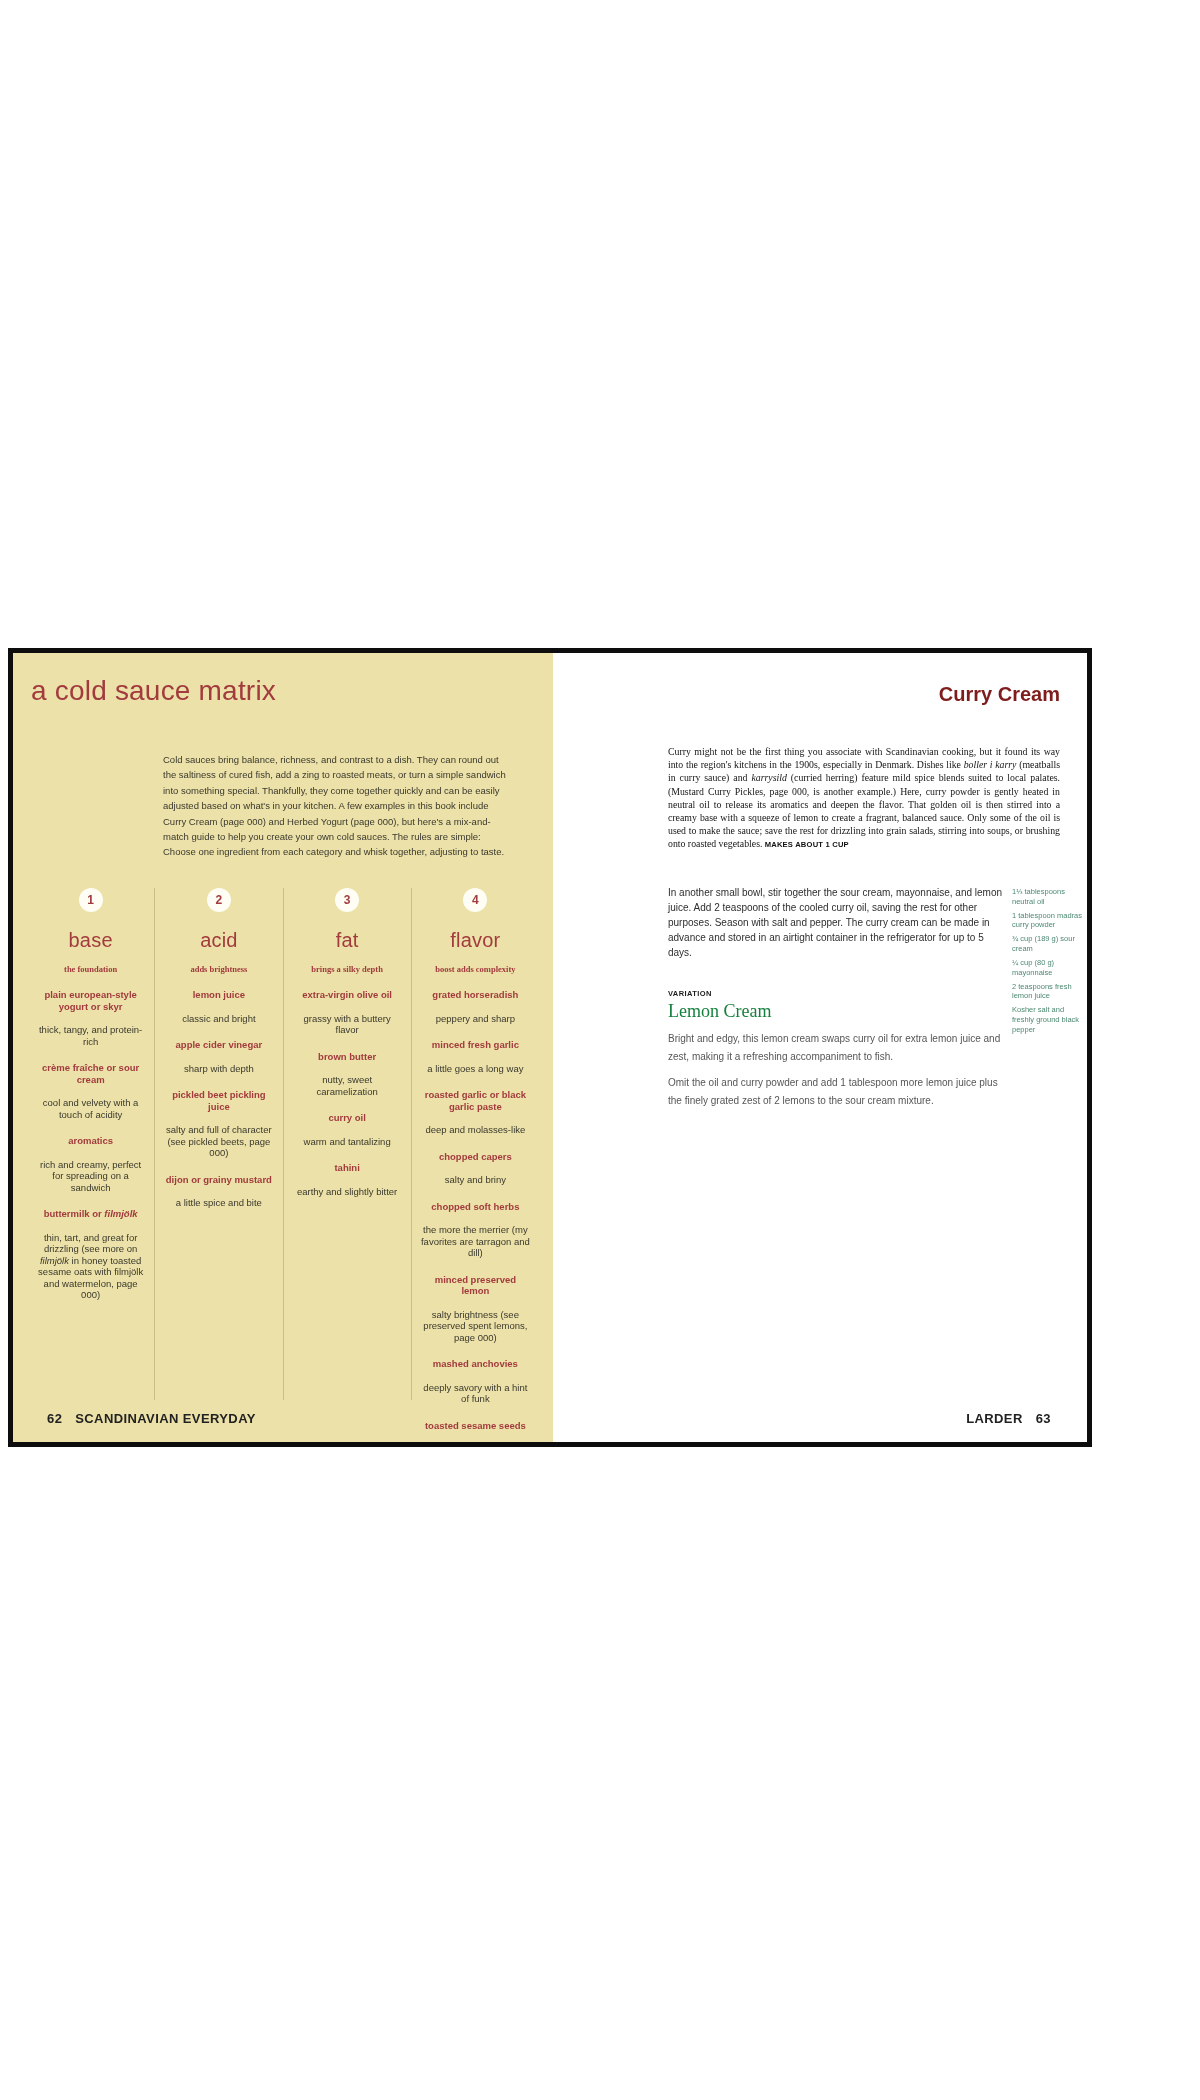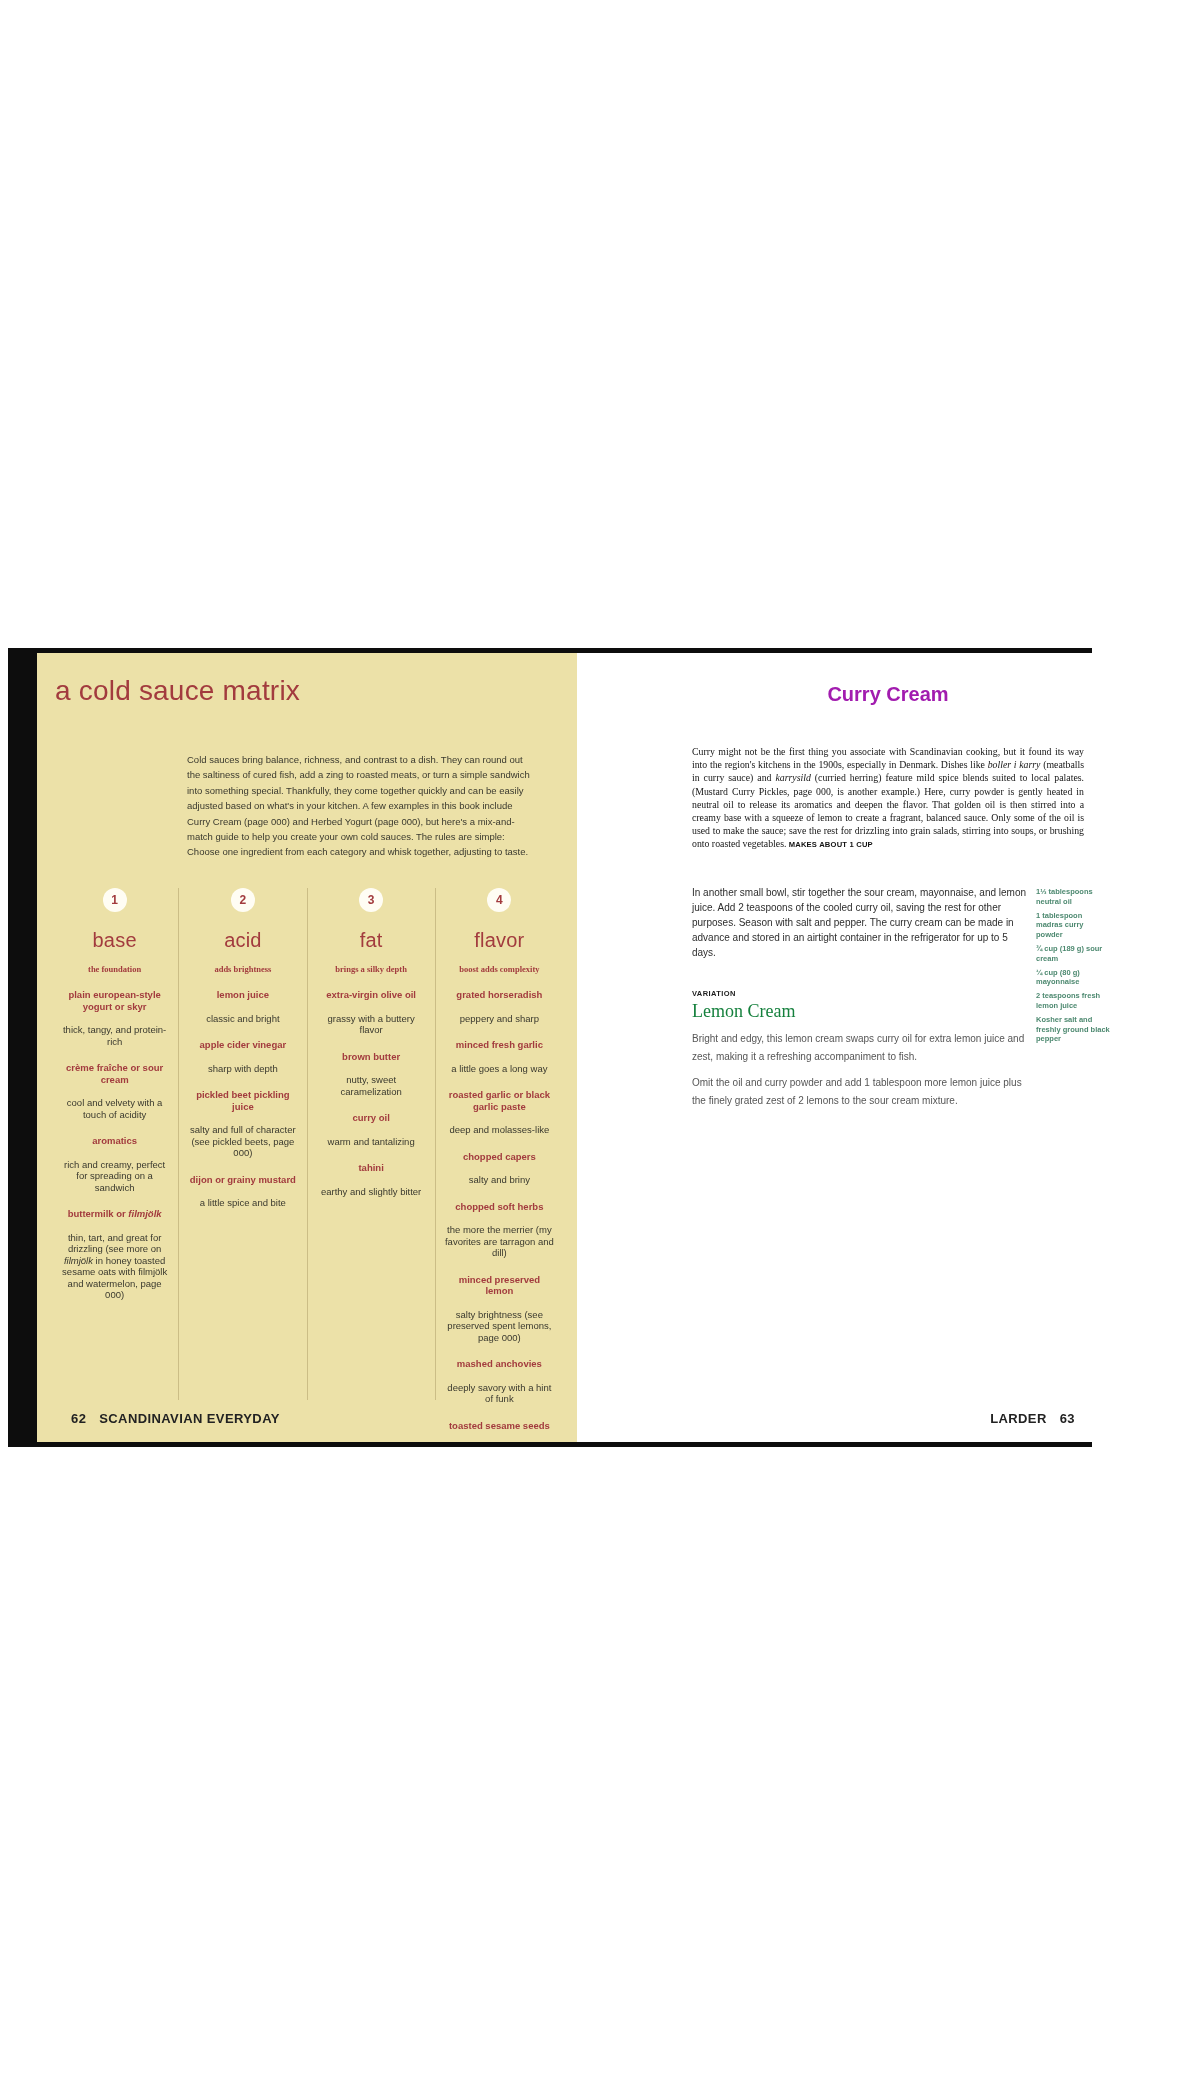--- a/index.html
+++ b/index.html
@@ -6,21 +6,21 @@
   body{
     width:1200px;height:2100px;background:#ffffff;
     font-family:"Liberation Sans",sans-serif;
     -webkit-font-smoothing:antialiased;
   }
   .it{font-style:italic;}
   .bd{font-weight:700;}
   .spread{
     position:absolute;left:8px;top:648px;
     width:1084px;height:799px;
-    background:#0d0d0d;border:5px solid #0d0d0d;box-sizing:border-box;padding-left:24px;
+    background:#0d0d0d;border:5px solid #0d0d0d;box-sizing:border-box;
   }
   .inner{position:relative;width:1074px;height:789px;display:flex;overflow:hidden;}
   
   .page-left{
     position:relative;width:540px;height:789px;background:#ece1a8;flex:none;
     color:#3a392e;
   }
   .lp-title{
     position:absolute;left:18px;top:22px;margin:0;
     font-size:28px;font-weight:500;letter-spacing:.2px;color:#a23b3e;
@@ -53,40 +53,40 @@
   }
   .pg-footer.left{left:34px;}
   .pg-footer.right{right:36px;}
   .pg-footer span{margin-right:13px;}
   .pg-footer.right span{margin-right:0;margin-left:13px;}
   
   .page-right{
     position:relative;width:534px;height:789px;background:#ffffff;flex:none;color:#2d2d2d;
   }
   .rp-title{
-    position:absolute;left:115px;top:30px;width:392px;margin:0;text-align:center;
-    font-size:20px;font-weight:700;color:#a21caf;
+    position:absolute;left:115px;top:30px;width:392px;margin:0;text-align:right;
+    font-size:20px;font-weight:700;color:#7f1d1d;
   }
   .rp-intro{
     position:absolute;left:115px;top:92px;width:392px;margin:0;
     font-family:"Liberation Serif",serif;font-size:9.8px;line-height:13.2px;
     color:#141414;text-align:justify;
   }
   .makes{
     font-family:"Liberation Sans",sans-serif;font-size:7.6px;font-weight:700;
     letter-spacing:.2px;color:#111;
   }
   .method{
     position:absolute;left:115px;top:232px;width:340px;
     font-size:10px;line-height:15px;color:#2e2e2e;
   }
   .method p{margin:0 0 10px 0;}
   .ingredients{
     position:absolute;left:459px;top:234px;width:75px;
-    font-size:7.5px;line-height:9.6px;font-weight:700;color:#4d8970;
+    font-size:7.5px;line-height:9.6px;font-weight:400;color:#4d8970;
   }
   .ingredients p{margin:0 0 4.5px 0;}
   .variation{margin-top:26px;}
   .vlabel{font-size:7.5px;font-weight:700;letter-spacing:.4px;color:#1c1c1c;}
   .vtitle{margin:3px 0 11px 0;font-size:18px;font-weight:400;color:#15803d;font-family:Liberation Serif, serif;}
   .variation p{margin:0 0 8px 0;font-size:10px;line-height:18px;color:#565656;width:346px;}
 </style>
 </head>
 <body>
 

